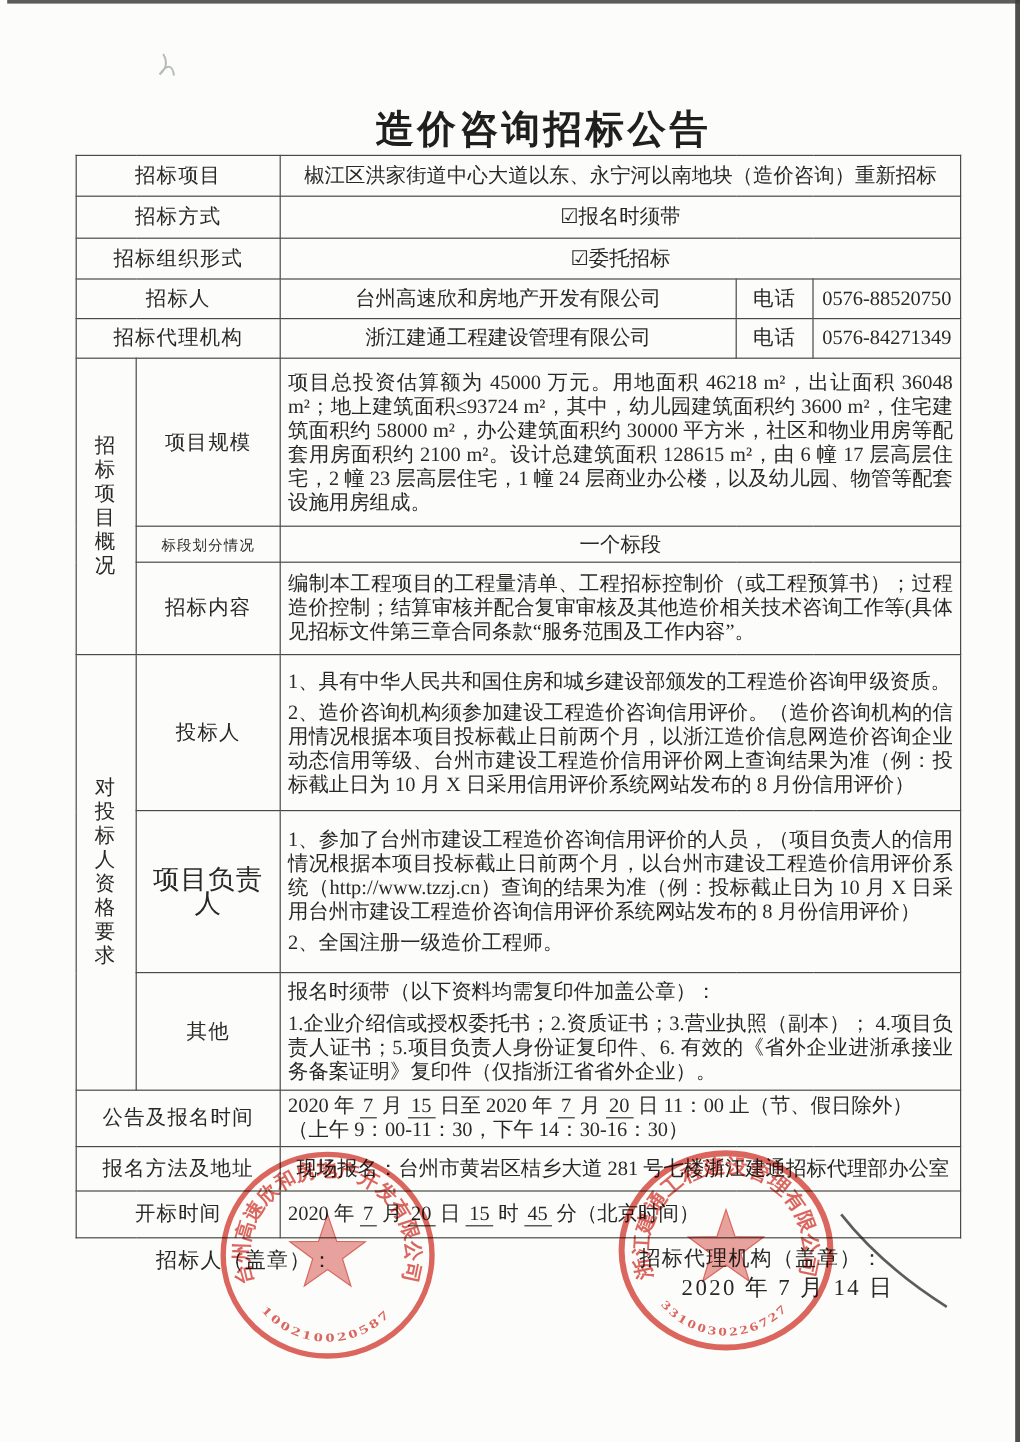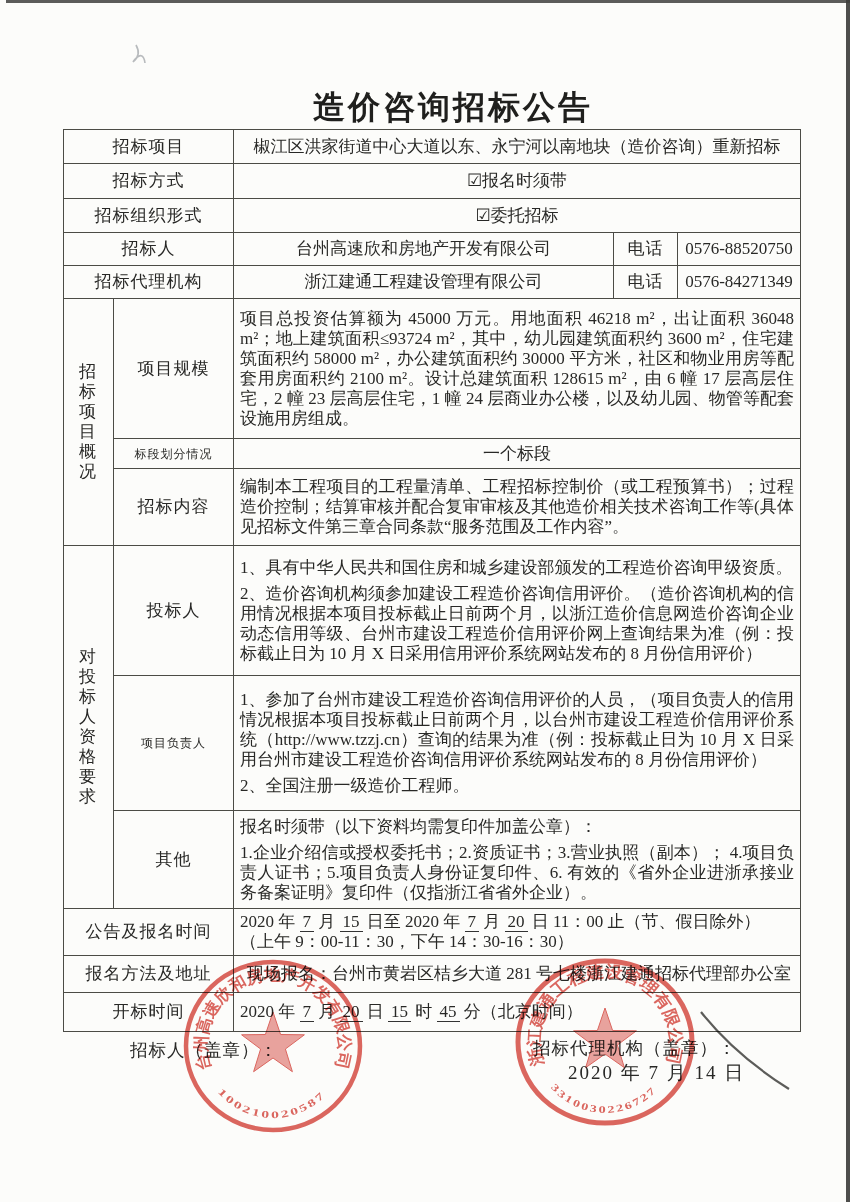--- a/index.html
+++ b/index.html
@@ -104,21 +104,21 @@
 标人
 资格
 要求</td>
         <td class="lab">投标人</td>
         <td colspan="3" class="para">
           <p>1、具有中华人民共和国住房和城乡建设部颁发的工程造价咨询甲级资质。</p>
           <p>2、造价咨询机构须参加建设工程造价咨询信用评价。（造价咨询机构的信用情况根据本项目投标截止日前两个月，以浙江造价信息网造价咨询企业动态信用等级、台州市建设工程造价信用评价网上查询结果为准（例：投标截止日为 10 月 X 日采用信用评价系统网站发布的 8 月份信用评价）</p>
         </td>
       </tr>
       <tr style="height:135px">
-        <td class="lab" style="font-size:12px">项目负责人</td>
+        <td class="lab" style="font-size:22px">项目负责人</td>
         <td colspan="3" class="para">
           <p>1、参加了台州市建设工程造价咨询信用评价的人员，（项目负责人的信用情况根据本项目投标截止日前两个月，以台州市建设工程造价信用评价系统（http://www.tzzj.cn）查询的结果为准（例：投标截止日为 10 月 X 日采用台州市建设工程造价咨询信用评价系统网站发布的 8 月份信用评价）</p>
           <p>2、全国注册一级造价工程师。</p>
         </td>
       </tr>
       <tr style="height:98px">
         <td class="lab">其他</td>
         <td colspan="3" class="para">
           <p>报名时须带（以下资料均需复印件加盖公章）：</p>
           <p>1.企业介绍信或授权委托书；2.资质证书；3.营业执照（副本）； 4.项目负责人证书；5.项目负责人身份证复印件、6. 有效的《省外企业进浙承接业务备案证明》复印件（仅指浙江省省外企业）。</p>

